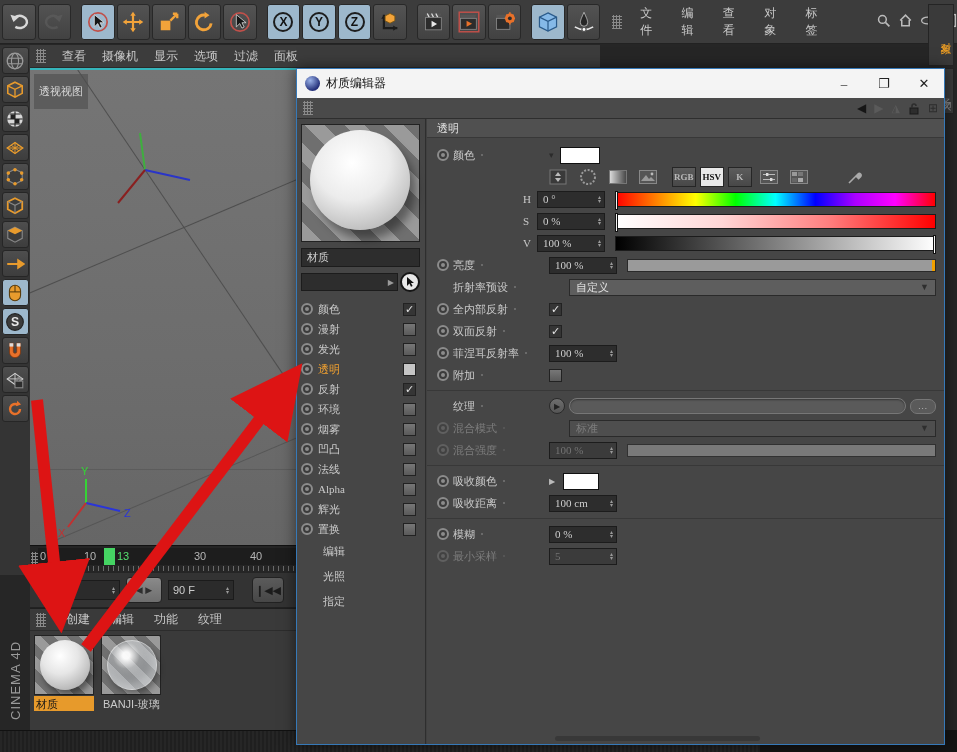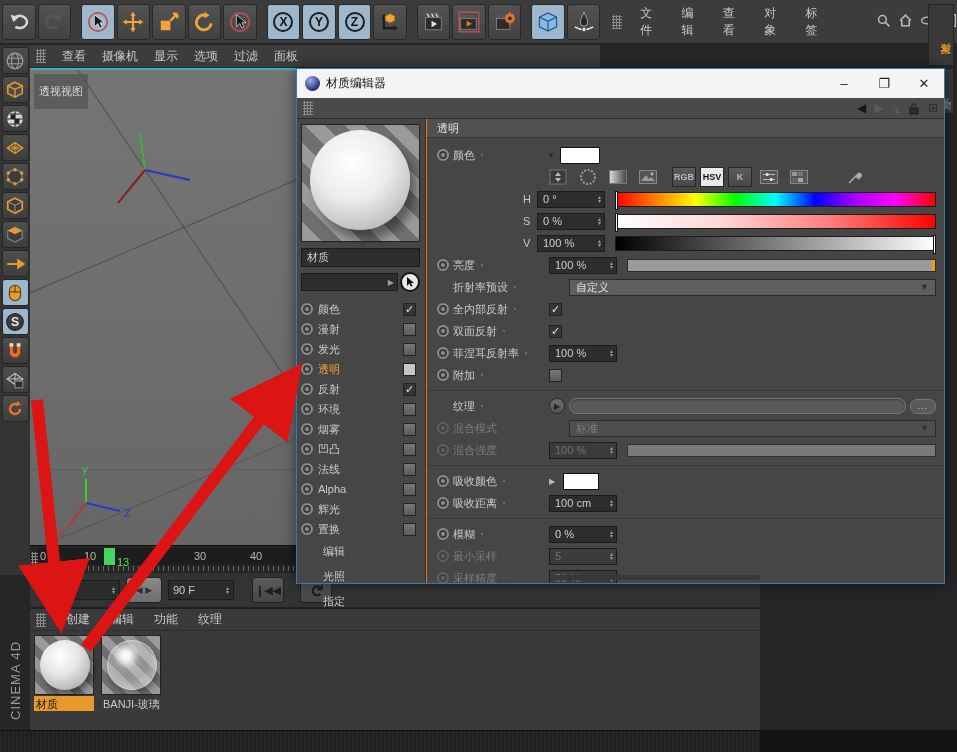--- a/index.html
+++ b/index.html
@@ -32,41 +32,41 @@
   
   #viewport { position:absolute; left:30px; top:68px; width:570px; height:477px; background:linear-gradient(#757575,#6d6d6d 60%,#666); border-top:2px solid #35b5bb; overflow:hidden; }
   .gridline { position:absolute; background:#4f4f4f; }
   #vp-label { position:absolute; left:4px; top:4px; background:#5c5c5c; color:#d6d6d6; padding:10px 5px; font-size:11px; }
   .axis { position:absolute; }
   
   #timeline { position:absolute; left:30px; top:545px; width:730px; height:28px; background:#252525; border-top:1px solid #111; }
   #tl-ruler { position:absolute; left:8px; top:2px; right:4px; height:17px; background:#1d1d1d; }
   .tick-label { position:absolute; top:2px; color:#b5b5b5; font-size:11px; }
   #tl-marker { position:absolute; top:0; width:11px; height:17px; background:#45d463; }
-  #tl-marker-label { position:absolute; top:8px; color:#55e070; font-size:11px; }
+  #tl-marker-label { position:absolute; top:2px; color:#55e070; font-size:11px; }
   #tl-minor { position:absolute; left:8px; right:4px; top:20px; height:5px; background-image:repeating-linear-gradient(90deg,#6a6a6a 0 1px, transparent 1px 5px); }
   
   #transport { position:absolute; left:30px; top:573px; width:730px; height:35px; background:#333; display:flex; align-items:center; gap:6px; padding-left:8px; border-bottom:1px solid #222; }
   .tfield { width:66px; height:20px; background:#2b2b2b; border:1px solid #1b1b1b; color:#ccc; display:flex; align-items:center; padding:0 4px; position:relative; }
   .spin { margin-left:auto; display:flex; flex-direction:column; line-height:4px; font-size:6px; color:#999; }
   .tbtn2 { height:26px; min-width:32px; background:linear-gradient(#5b5b5b,#474747); border:1px solid #222; border-radius:4px; color:#1c1c1c; display:flex; align-items:center; justify-content:center; font-weight:bold; font-size:14px; }
   
   #matmgr { position:absolute; left:30px; top:608px; width:730px; height:122px; background:#3a3a3a; border-top:1px solid #1f1f1f; }
   #matmgr-menu { display:flex; align-items:center; gap:20px; height:22px; padding-left:6px; color:#c9c9c9; font-size:12px; border-bottom:1px solid #2c2c2c; }
   .thumb { position:absolute; top:26px; width:60px; height:60px; background:repeating-linear-gradient(45deg,#9a9a9a 0 9px,#707070 9px 18px); border:1px solid #222; }
   .ball { position:absolute; left:5px; top:4px; width:50px; height:50px; border-radius:50%; background:radial-gradient(circle at 40% 32%,#ffffff,#e6e6e6 40%,#bdbdbd 72%,#9d9d9d); box-shadow:3px 5px 6px rgba(0,0,0,.45); }
   .ball.glass { background:radial-gradient(circle at 38% 30%, rgba(255,255,255,.95) 0 8%, rgba(230,235,240,.35) 30%, rgba(190,200,210,.25) 60%, rgba(140,150,160,.4)); border:1px solid rgba(255,255,255,.5); box-shadow:inset -4px -6px 10px rgba(255,255,255,.35), 2px 4px 6px rgba(0,0,0,.35); }
   .thumb-label { position:absolute; top:87px; width:60px; height:15px; font-size:11px; color:#c9c9c9; padding:1px 2px; white-space:nowrap; overflow:hidden; }
   .thumb-label.sel { background:#e79a2b; color:#161616; }
   #brand { position:absolute; left:8px; top:610px; color:#9a9a9a; font-size:13px; letter-spacing:1px; writing-mode:vertical-rl; transform:rotate(180deg); height:110px; }
   
   #bottom1 { position:absolute; left:0; top:730px; width:760px; height:22px; background:repeating-linear-gradient(90deg,#262626 0 2px,#1f1f1f 2px 4px); border-top:1px solid #111; }
   #bottom2 { position:absolute; left:760px; top:730px; width:197px; height:22px; background:#141414; }
   
-  #medit { position:absolute; left:296px; top:68px; width:649px; height:516px; border:1px solid #3679b8; background:#f97316; box-shadow:0 0 14px rgba(0,0,0,.55); }
+  #medit { position:absolute; left:296px; top:68px; width:649px; height:677px; border:1px solid #3679b8; background:#404040; box-shadow:0 0 14px rgba(0,0,0,.55);font-family:Liberation Serif, serif; }
   #medit-title { height:29px; background:#f4f4f4; display:flex; align-items:center; padding-left:8px; color:#111; font-size:12px; }
   .wbtn { width:40px; height:29px; display:flex; align-items:center; justify-content:center; color:#222; font-size:13px; }
   #medit-toolbar { height:21px; background:#4a4a4a; border-bottom:1px solid #2e2e2e; display:flex; align-items:center; padding:0 6px; }
   #medit-body { position:absolute; left:0; top:50px; right:0; bottom:0; }
   #medit-left { position:absolute; left:0; top:0; width:129px; bottom:0; background:#464646; border-right:1px solid #2e2e2e; }
   #preview { position:absolute; left:4px; top:5px; width:119px; height:118px; background:repeating-linear-gradient(45deg,#9a9a9a 0 14px,#6f6f6f 14px 28px); border:1px solid #222; }
   #preview .psphere { position:absolute; left:8px; top:5px; width:100px; height:100px; border-radius:50%; background:radial-gradient(circle at 42% 33%,#ffffff,#ececec 42%,#c3c3c3 74%,#a5a5a5); box-shadow:6px 9px 10px rgba(0,0,0,.4); }
   #mat-name { position:absolute; left:4px; top:129px; width:119px; height:19px; background:#2d2d2d; border:1px solid #1c1c1c; color:#cfcfcf; display:flex; align-items:center; padding-left:5px; }
   #preview-opt { position:absolute; left:4px; top:152px; width:119px; height:22px; display:flex; align-items:center; gap:2px; }
   #preview-opt .dd { flex:1; height:18px; background:#2d2d2d; border:1px solid #1c1c1c; display:flex; align-items:center; justify-content:flex-end; color:#9a9a9a; font-size:8px; padding-right:3px; }
@@ -768,31 +768,20 @@
             <span class="labcol">
               <span class="endot dim"></span>
               <span class="lab">最小采样</span>
               <span class="leader"></span>
             </span>
             <div class="vfield">
               <span>5</span>
               <span class="spin">▴<br>▾</span>
             </div>
           </div>
-          <div class="prow off">
-            <span class="labcol">
-              <span class="endot dim"></span>
-              <span class="lab">采样精度</span>
-              <span class="leader"></span>
-            </span>
-            <div class="vfield">
-              <span>50 %</span>
-              <span class="spin">▴<br>▾</span>
-            </div>
-          </div>
         </div>
       <div id="hscroll"></div>
     </div>
   </div>
 </div>
 
 <svg id="arrows">
   <defs>
     <marker id="ah" markerWidth="6" markerHeight="6" refX="3.2" refY="3" orient="auto">
       <path d="M0,0 L6,3 L0,6 Z" fill="#dd1414"></path>

